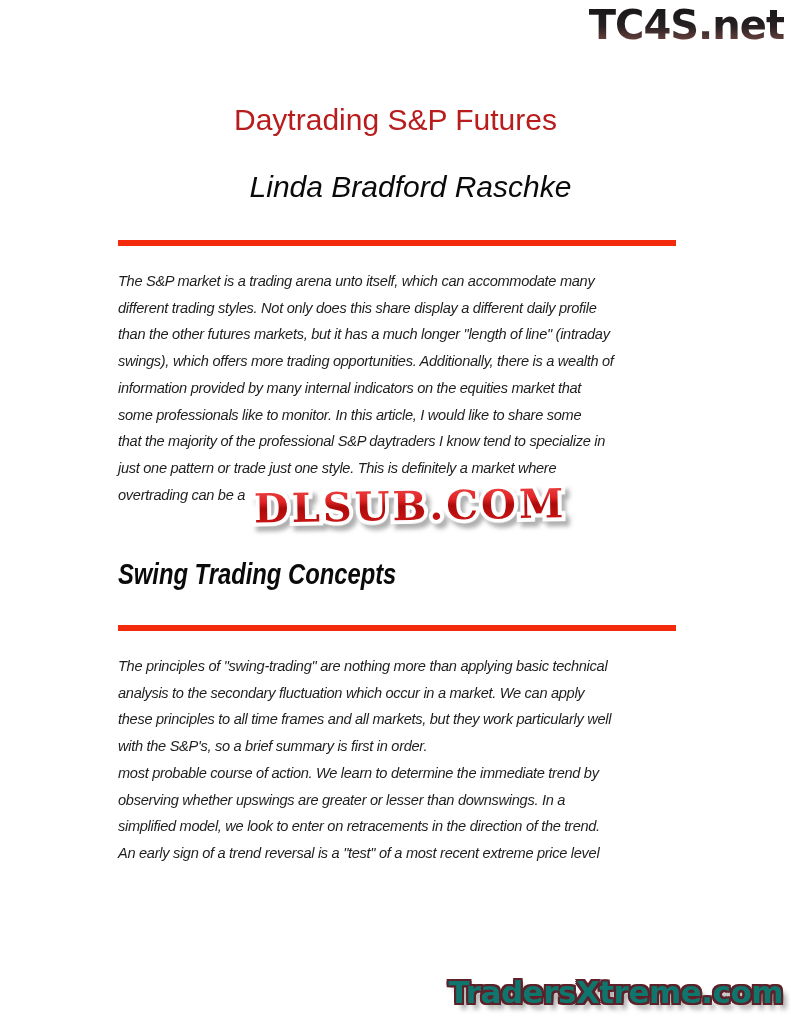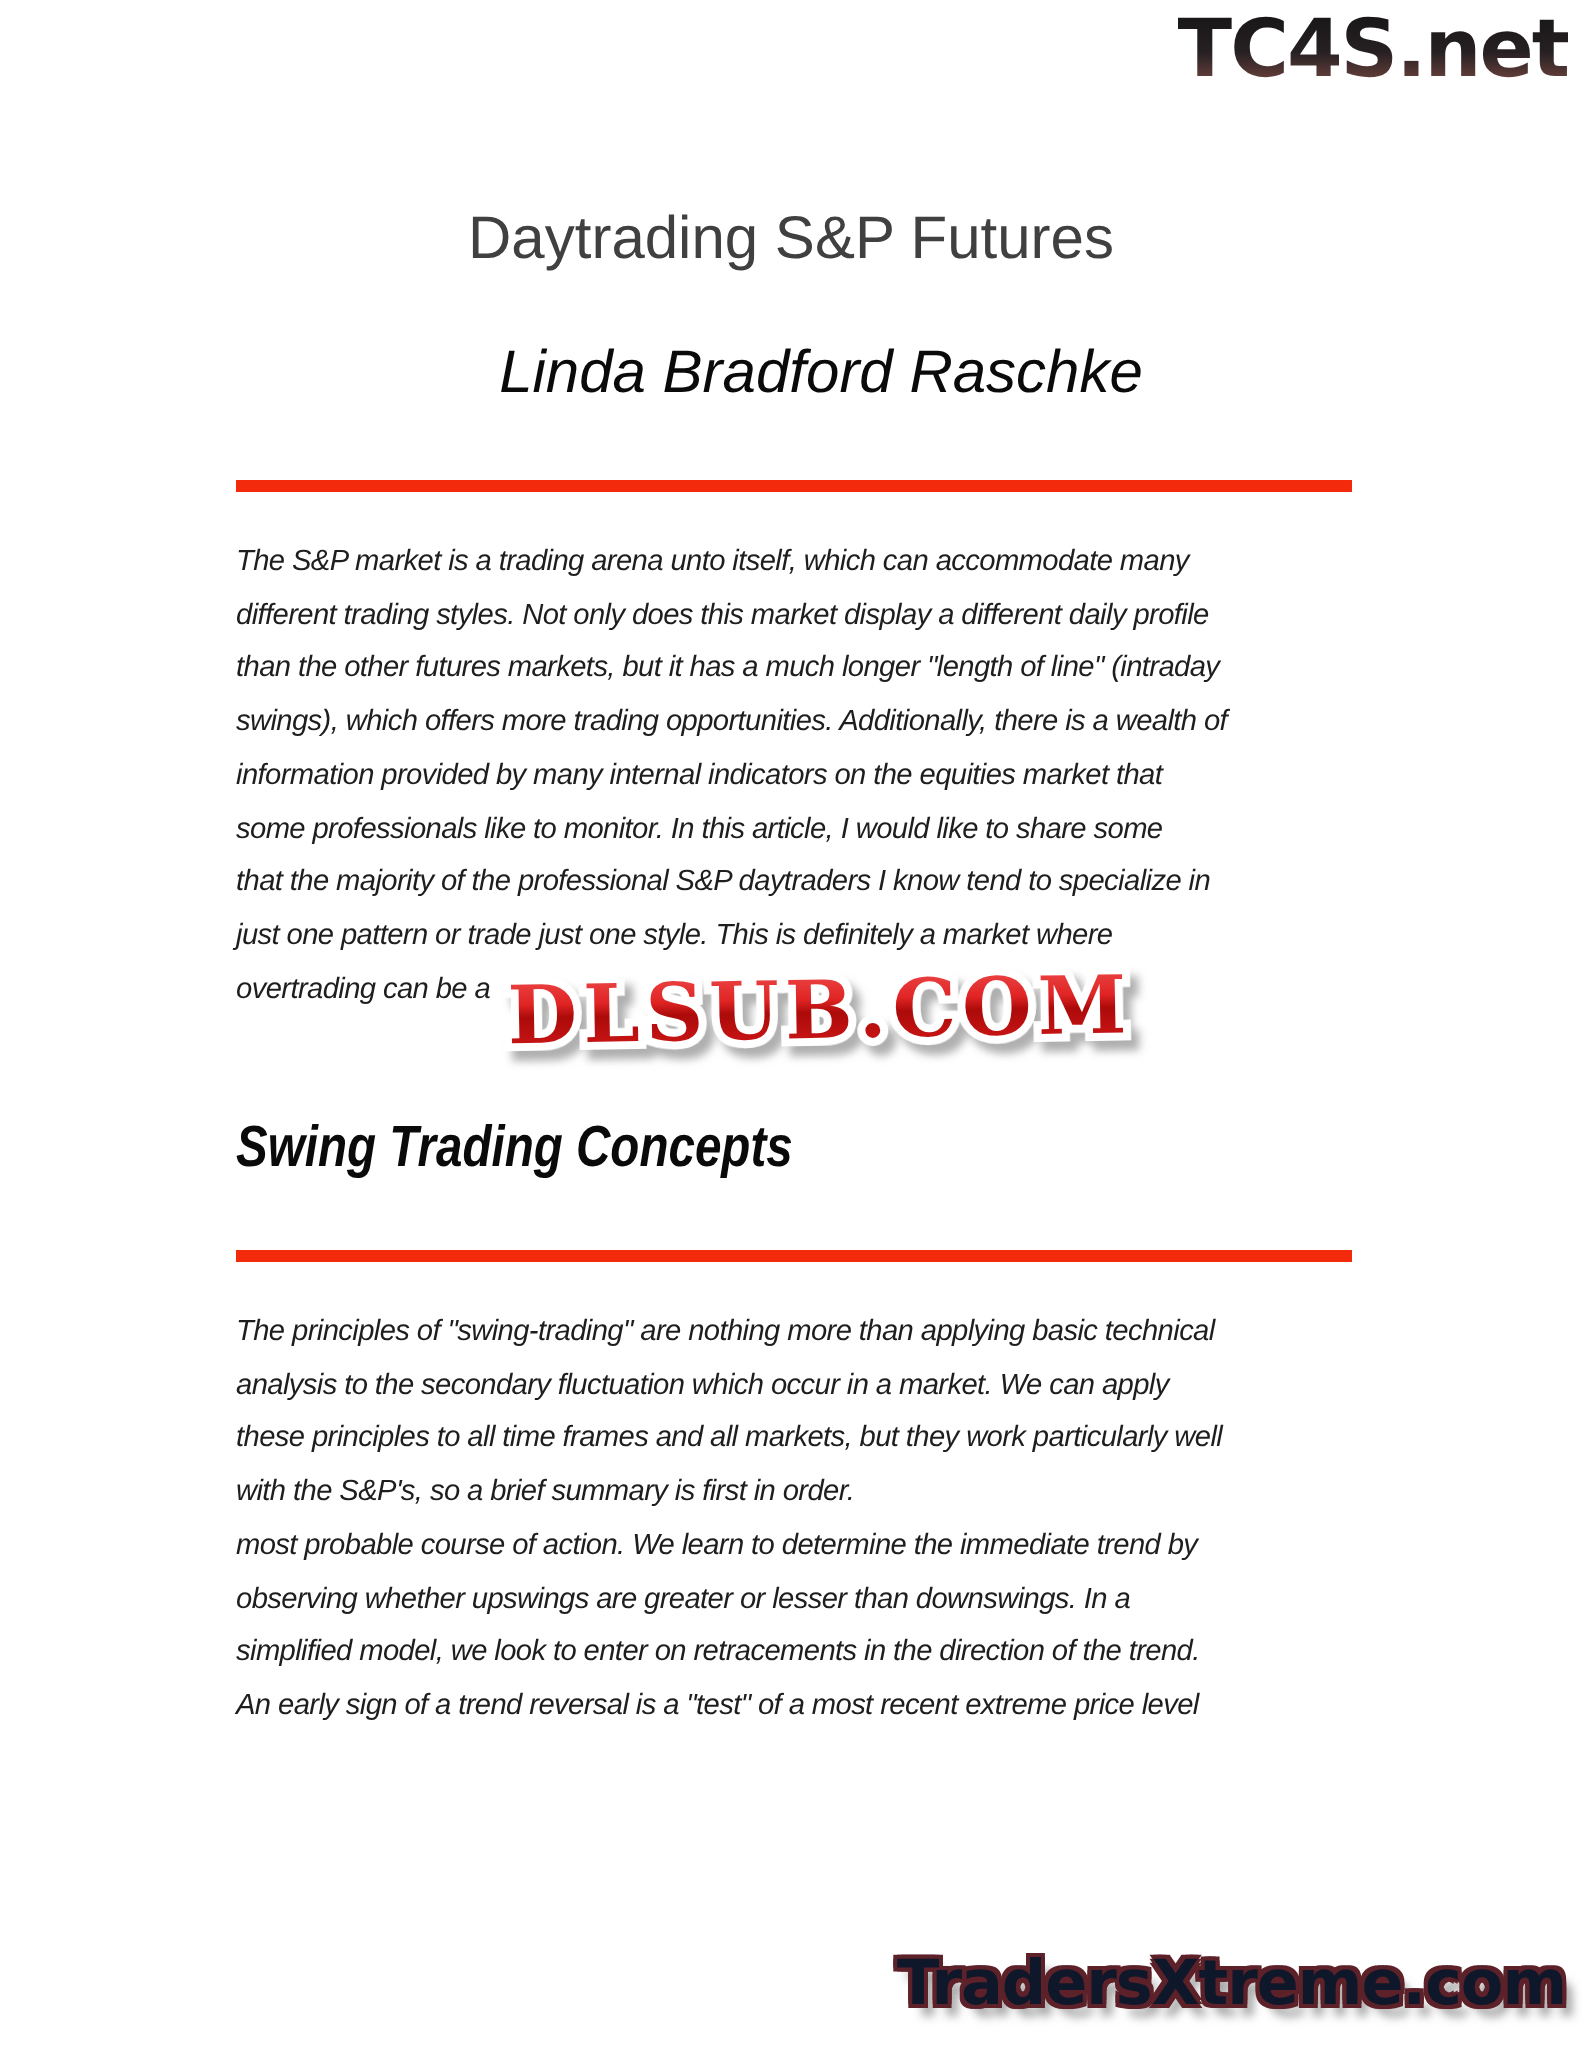--- a/index.html
+++ b/index.html
@@ -27,21 +27,21 @@
     color:transparent;
   }
 
   .title{
     position:absolute;
     top:103px;left:0;width:100%;
     margin:0;
     text-align:center;
     font-size:30px;
     font-weight:normal;
-    color:#404040;
+    color:#b91c1c;
   }
   .author{
     position:absolute;
     top:155px;left:0;width:100%;
     margin:15px;
     text-align:center;
     font-size:30px;
     font-weight:normal;
     font-style:italic;
     color:#0a0a0a;
@@ -111,21 +111,21 @@
   }
 
   
   .footer-logo{
     position:absolute;
     right:8px;top:974px;
     font-family:"DejaVu Sans", sans-serif;
     font-weight:bold;
     font-size:31px;
     letter-spacing:-0.5px;
-    color:#0f172a;
+    color:#0f766e;
     text-shadow:
       -2px -2px 0 #5d2129, 2px -2px 0 #5d2129,
       -2px  2px 0 #5d2129, 2px  2px 0 #5d2129,
       -2px  0   0 #5d2129, 2px  0   0 #5d2129,
        0   -2px 0 #5d2129, 0    2px 0 #5d2129,
        5px  6px 5px rgba(140,140,140,0.8);
     white-space:nowrap;
   }
 </style>
 </head>
@@ -135,21 +135,21 @@
 
   <div class="header-logo">TC4S.net</div>
 
   <h1 class="title">Daytrading S&amp;P Futures</h1>
   <h2 class="author">Linda Bradford Raschke</h2>
 
   <hr class="rule rule-1">
 
   <div class="para para-intro">
     <div class="text-line">The S&amp;P market is a trading arena unto itself, which can accommodate many</div>
-    <div class="text-line">different trading styles. Not only does this market display a different daily profile</div>
+    <div class="text-line">different trading styles. Not only does this share display a different daily profile</div>
     <div class="text-line">than the other futures markets, but it has a much longer "length of line" (intraday</div>
     <div class="text-line">swings), which offers more trading opportunities. Additionally, there is a wealth of</div>
     <div class="text-line">information provided by many internal indicators on the equities market that</div>
     <div class="text-line">some professionals like to monitor. In this article, I would like to share some</div>
     <div class="text-line">that the majority of the professional S&amp;P daytraders I know tend to specialize in</div>
     <div class="text-line">just one pattern or trade just one style. This is definitely a market where</div>
     <div class="text-line">overtrading can be a</div>
   </div>
 
   <div class="watermark">

